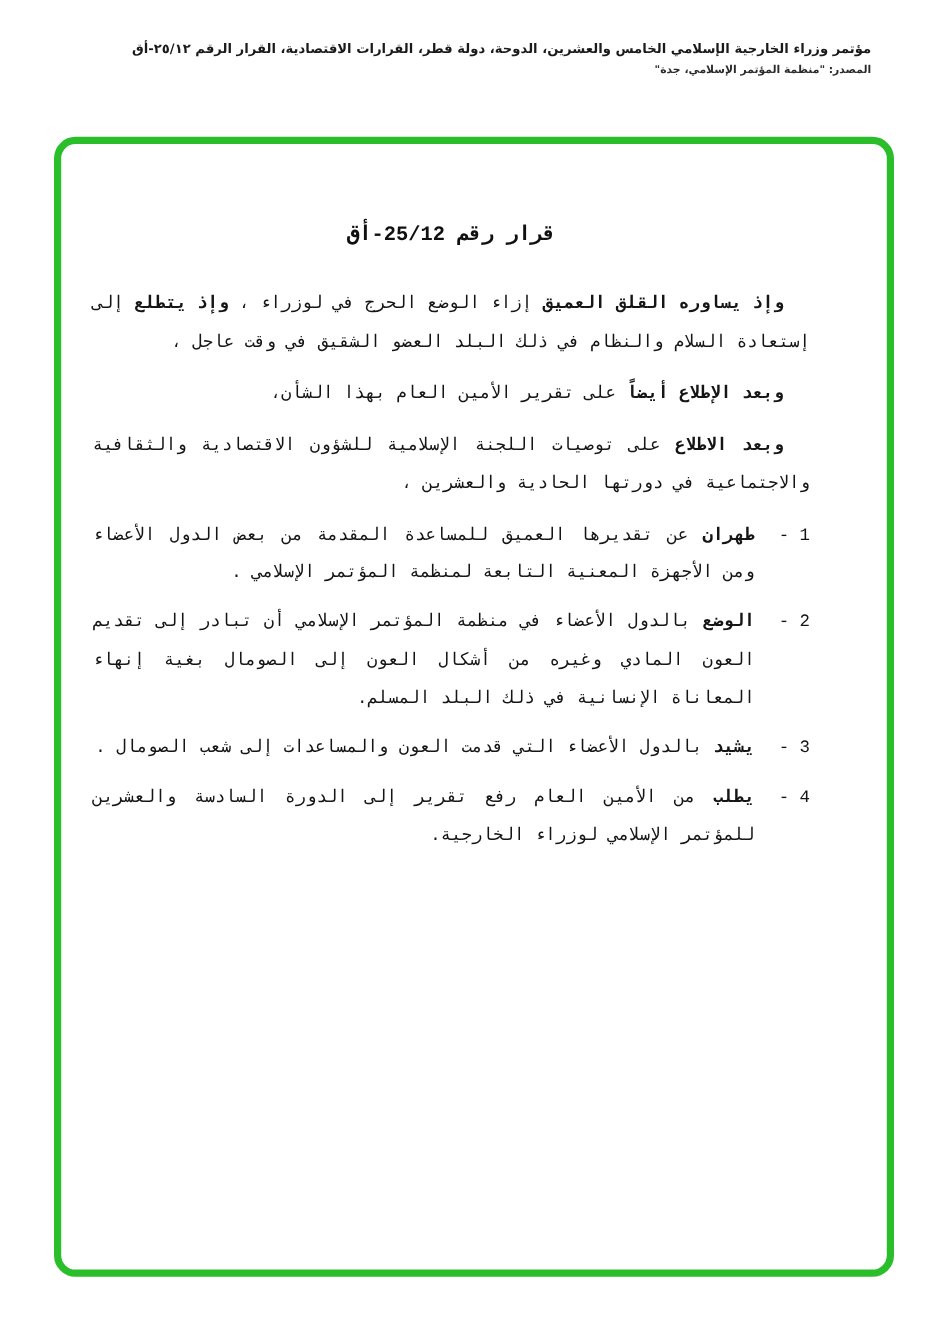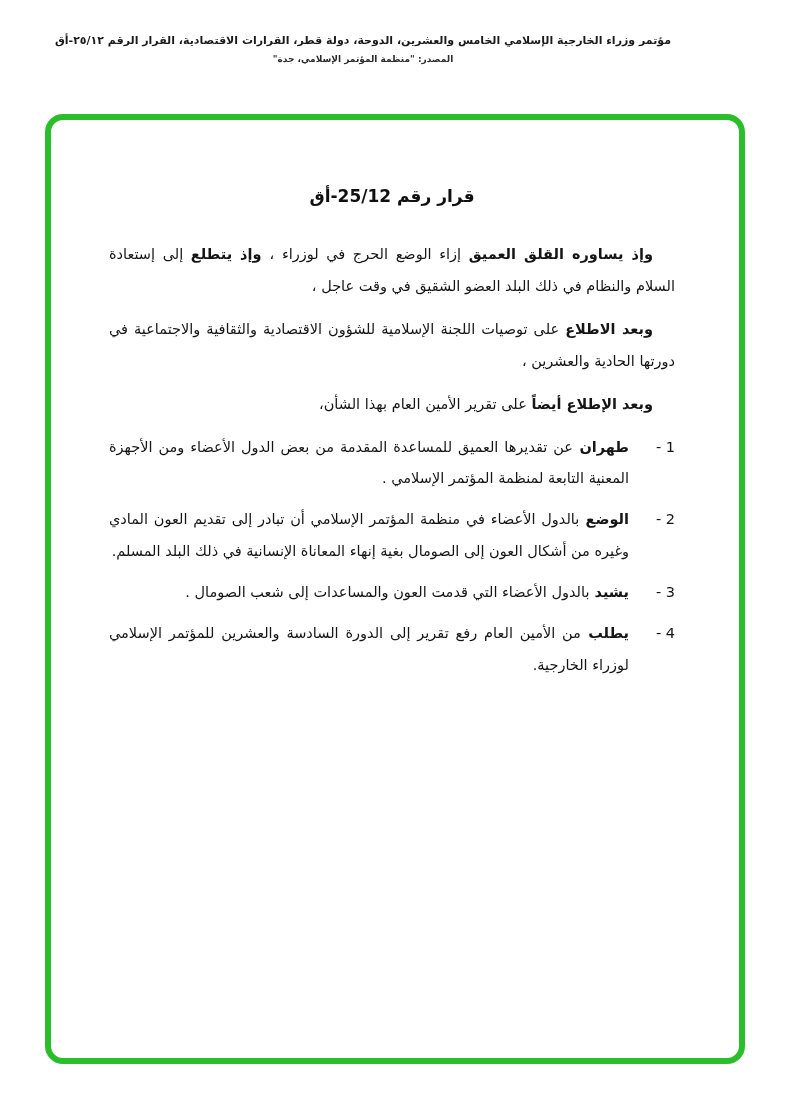--- a/index.html
+++ b/index.html
@@ -5,40 +5,41 @@
   * { margin: 0; padding: 0; box-sizing: border-box; }
   html, body {
     width: 790px; height: 1102px;
     background: #ffffff;
     font-family: "DejaVu Sans", sans-serif;
     color: #141414;
     overflow: hidden;
   }
   .scan-header {
     position: absolute; top: 34px; left: 0; width: 726px;
-    text-align: center; direction: rtl;
+    text-align: right; direction: rtl;
   }
   .scan-header .line1 {
     font-size: 11px; font-weight: bold; color: #1a1a1a;
     letter-spacing: 0.2px;
   }
   .scan-header .line2 {
     font-size: 9px; font-weight: bold; color: #2a2a2a; margin-top: 7px;
   }
   .page-frame {
     position: absolute; left: 45px; top: 114px;
     width: 700px; height: 950px;
     background: #ffffff;
     border: 6px solid #2abf2a;
     border-radius: 18px;
   }
   .content {
     position: absolute; inset: 0;
-    padding: 60px 64px 0 58px;
+    padding: 60px 64px 0 26px;
     direction: rtl;
+    font-family: Liberation Mono, monospace;
   }
   .doc-title { text-align: center; margin-bottom: 26px; }
   .doc-title .t1, .doc-title .t2 {
     font-weight: bold; font-size: 17px; line-height: 1.95; color: #101010;
   }
   .para {
     font-size: 14.5px; line-height: 2.2;
     text-align: justify; text-indent: 22px;
     margin-bottom: 11px; color: #151515;
   }
@@ -68,22 +69,22 @@
 </div>
 
 <div class="page-frame" style="border-color: rgb(42, 191, 42);">
   <div class="content">
     <div class="doc-title">
       <div class="t1">قرار رقم 25/12-أق</div>
     </div>
 
     <div id="paragraphs">
         <div class="para"><span class="bold">وإذ يساوره القلق العميق</span><span> إزاء الوضع الحرج في لوزراء ،</span><span class="bold"> وإذ يتطلع</span><span> إلى إستعادة السلام والنظام في ذلك البلد العضو الشقيق في وقت عاجل ،</span></div>
+        <div class="para"><span class="bold">وبعد الإطلاع أيضاً</span><span> على تقرير الأمين العام بهذا الشأن،</span></div>
         <div class="para"><span class="bold">وبعد الاطلاع</span><span> على توصيات اللجنة الإسلامية للشؤون الاقتصادية والثقافية والاجتماعية في دورتها الحادية والعشرين ،</span></div>
-        <div class="para"><span class="bold">وبعد الإطلاع أيضاً</span><span> على تقرير الأمين العام بهذا الشأن،</span></div>
       </div>
 
     <div id="items" class="list-wrap">
         <div class="list-item">
           <span class="marker">1 -</span>
           <span class="item-text"><span class="bold">طهران </span><span>عن تقديرها العميق للمساعدة المقدمة من بعض الدول الأعضاء ومن الأجهزة المعنية التابعة لمنظمة المؤتمر الإسلامي .</span></span>
         </div>
         <div class="list-item">
           <span class="marker">2 -</span>
           <span class="item-text"><span class="bold">الوضع </span><span>بالدول الأعضاء في منظمة المؤتمر الإسلامي أن تبادر إلى تقديم العون المادي وغيره من أشكال العون إلى الصومال بغية إنهاء المعاناة الإنسانية في ذلك البلد المسلم.</span></span>

